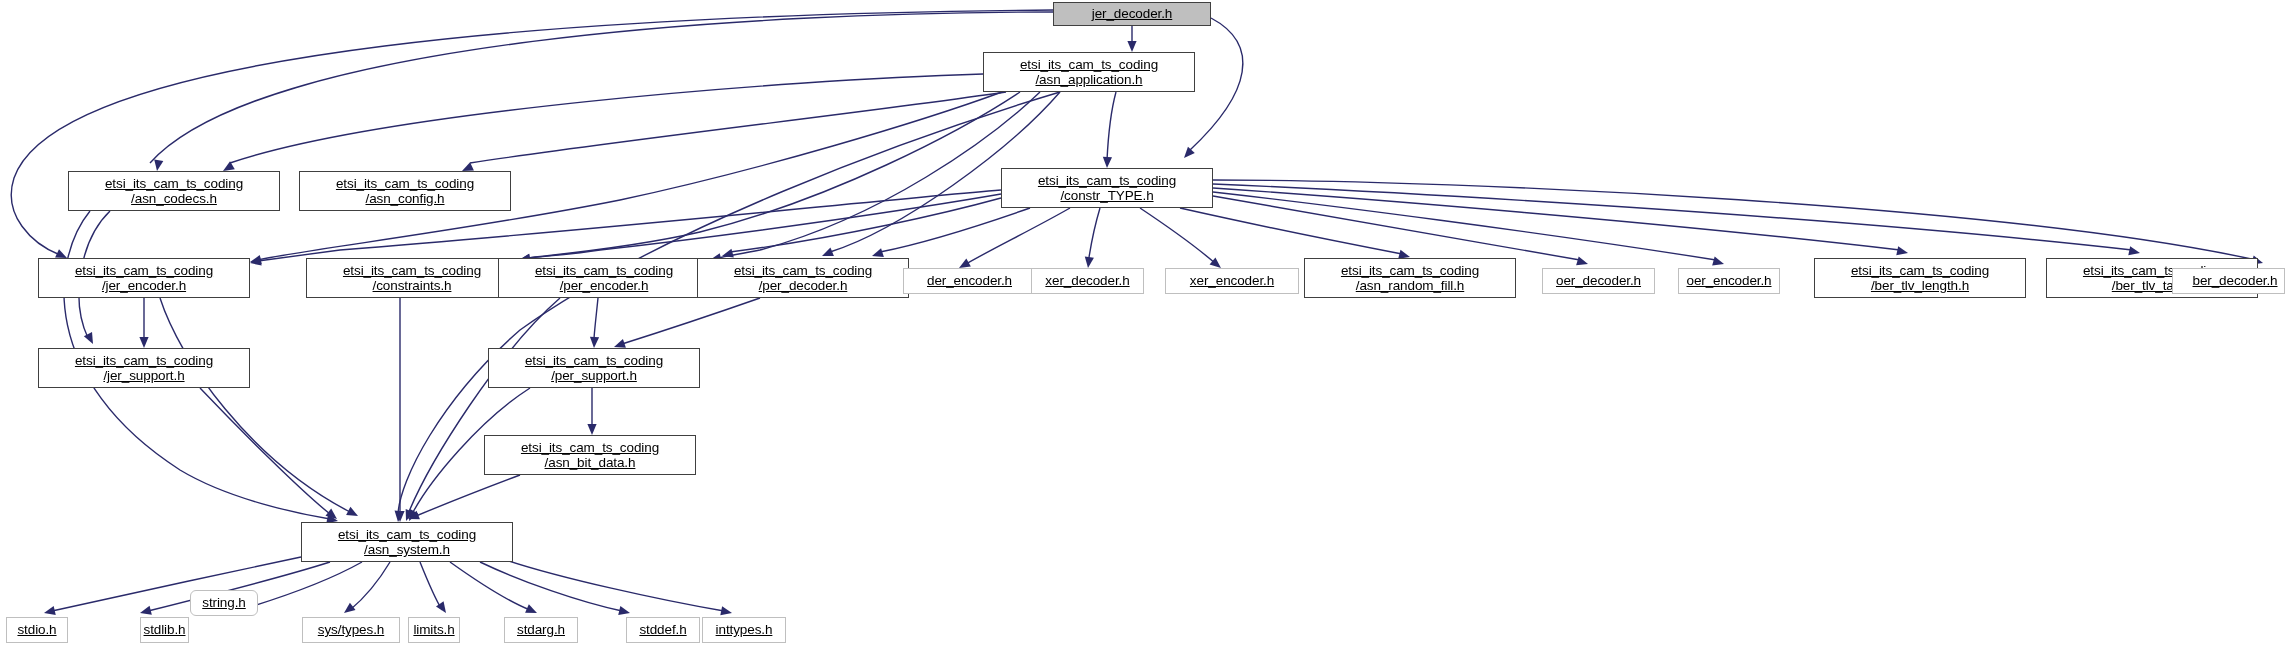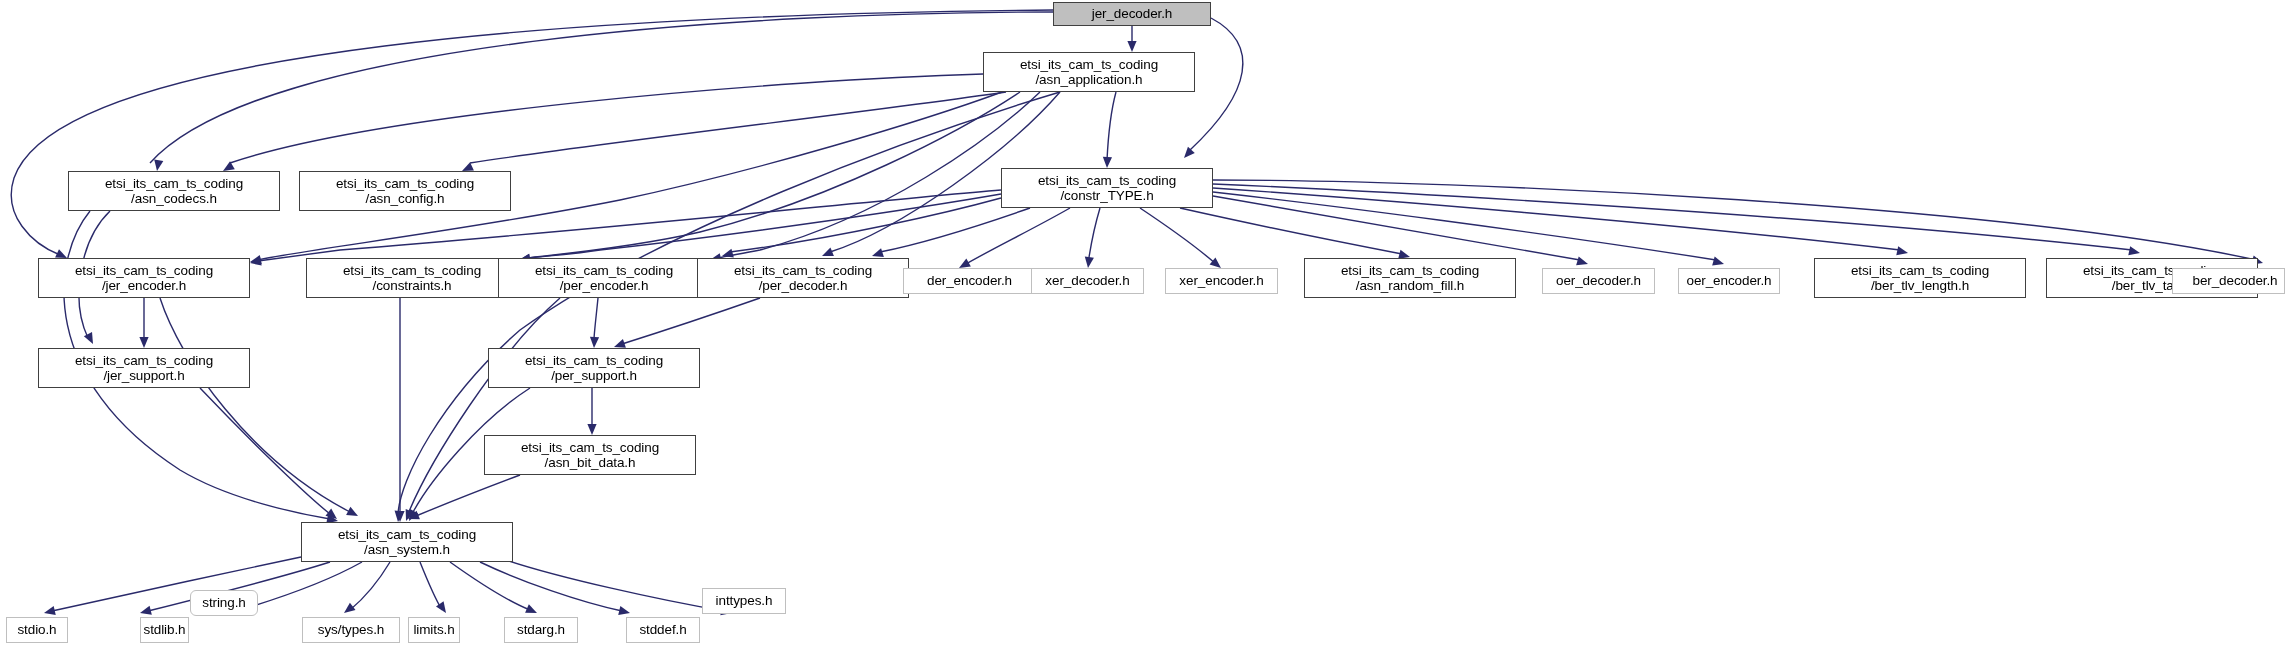--- a/index.html
+++ b/index.html
@@ -32,20 +32,21 @@
     align-items: center;
     justify-content: center;
     text-align: center;
     line-height: 1.12;
     color: #000000;
     background: #ffffff;
     border: 1px solid #bfbfbf;
     font-size: 13.5px;
     white-space: pre;
     letter-spacing: -0.1px;
+    text-decoration: underline;
   }
   .node.strong {
     border: 1.6px solid #404040;
   }
   .node.root {
     background: #bfbfbf;
     border: 1.6px solid #404040;
   }
   .node .lbl {
     display: block;
@@ -251,21 +252,21 @@
       <div class="node strong" style="left: 38px; top: 258px; width: 212px; height: 40px;"><span class="lbl">etsi_its_cam_ts_coding
 /jer_encoder.h</span></div>
       <div class="node strong" style="left: 306px; top: 258px; width: 212px; height: 40px;"><span class="lbl">etsi_its_cam_ts_coding
 /constraints.h</span></div>
       <div class="node strong" style="left: 498px; top: 258px; width: 212px; height: 40px;"><span class="lbl">etsi_its_cam_ts_coding
 /per_encoder.h</span></div>
       <div class="node strong" style="left: 697px; top: 258px; width: 212px; height: 40px;"><span class="lbl">etsi_its_cam_ts_coding
 /per_decoder.h</span></div>
       <div class="node " style="left: 903px; top: 268px; width: 133px; height: 26px;"><span class="lbl">der_encoder.h</span></div>
       <div class="node " style="left: 1031px; top: 268px; width: 113px; height: 26px;"><span class="lbl">xer_decoder.h</span></div>
-      <div class="node " style="left: 1165px; top: 268px; width: 113px; height: 26px;"><span class="lbl">xer_encoder.h</span></div>
+      <div class="node " style="left: 1165px; top: 268px; width: 134px; height: 26px;"><span class="lbl">xer_encoder.h</span></div>
       <div class="node strong" style="left: 1304px; top: 258px; width: 212px; height: 40px;"><span class="lbl">etsi_its_cam_ts_coding
 /asn_random_fill.h</span></div>
       <div class="node " style="left: 1542px; top: 268px; width: 113px; height: 26px;"><span class="lbl">oer_decoder.h</span></div>
       <div class="node " style="left: 1678px; top: 268px; width: 102px; height: 26px;"><span class="lbl">oer_encoder.h</span></div>
       <div class="node strong" style="left: 1814px; top: 258px; width: 212px; height: 40px;"><span class="lbl">etsi_its_cam_ts_coding
 /ber_tlv_length.h</span></div>
       <div class="node strong" style="left: 2046px; top: 258px; width: 212px; height: 40px;"><span class="lbl">etsi_its_cam_ts_coding
 /ber_tlv_tag.h</span></div>
       <div class="node " style="left: 2172px; top: 268px; width: 113px; height: 26px; padding-left: 13px;"><span class="lbl">ber_decoder.h</span></div>
       <div class="node strong" style="left: 38px; top: 348px; width: 212px; height: 40px;"><span class="lbl">etsi_its_cam_ts_coding
@@ -276,15 +277,15 @@
 /asn_bit_data.h</span></div>
       <div class="node strong" style="left: 301px; top: 522px; width: 212px; height: 40px;"><span class="lbl">etsi_its_cam_ts_coding
 /asn_system.h</span></div>
       <div class="node " style="left: 6px; top: 617px; width: 62px; height: 26px;"><span class="lbl">stdio.h</span></div>
       <div class="node " style="left: 96px; top: 617px; width: 49px; height: 26px; margin-left: 44px;"><span class="lbl">stdlib.h</span></div>
       <div class="node " style="left: 190px; top: 590px; width: 68px; height: 26px; border-radius: 6px;"><span class="lbl">string.h</span></div>
       <div class="node " style="left: 302px; top: 617px; width: 98px; height: 26px;"><span class="lbl">sys/types.h</span></div>
       <div class="node " style="left: 408px; top: 617px; width: 52px; height: 26px;"><span class="lbl">limits.h</span></div>
       <div class="node " style="left: 504px; top: 617px; width: 74px; height: 26px;"><span class="lbl">stdarg.h</span></div>
       <div class="node " style="left: 602px; top: 617px; width: 74px; height: 26px; margin-left: 24px;"><span class="lbl">stddef.h</span></div>
-      <div class="node " style="left: 702px; top: 588px; width: 84px; height: 26px;"><span class="lbl">inttypes.h</span></div>
+      <div class="node " style="left: 702px; top: 617px; width: 84px; height: 26px;"><span class="lbl">inttypes.h</span></div>
     </div>
 </div>
 
 </body></html>

